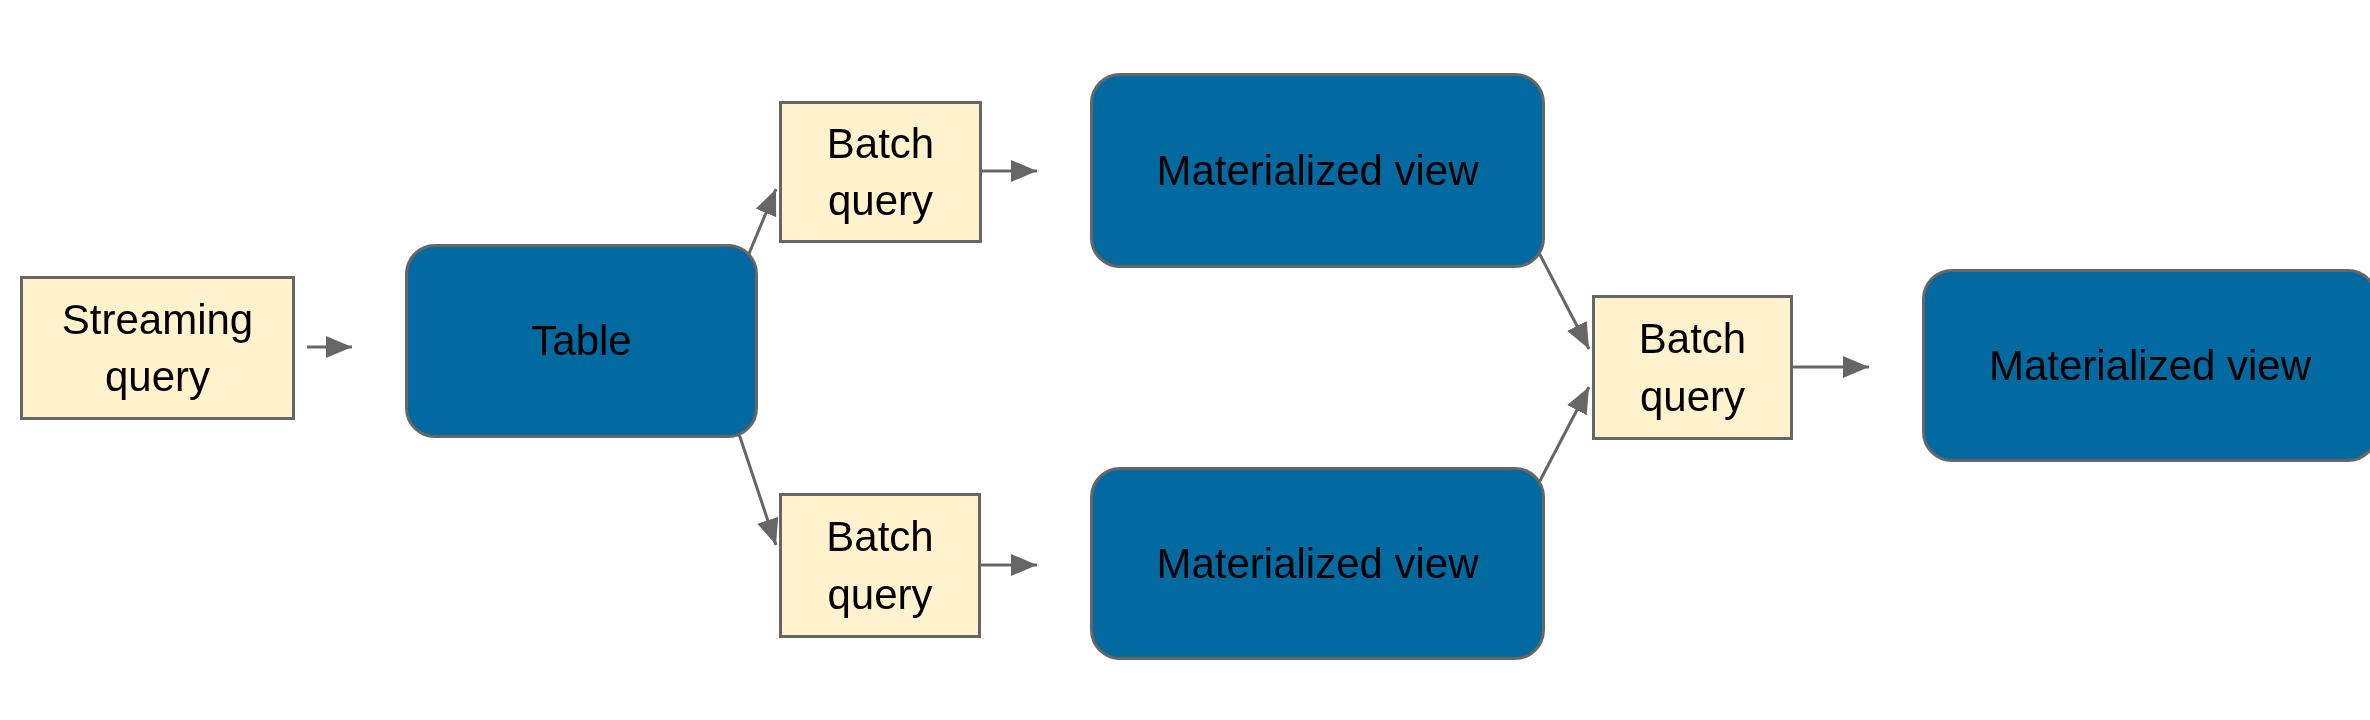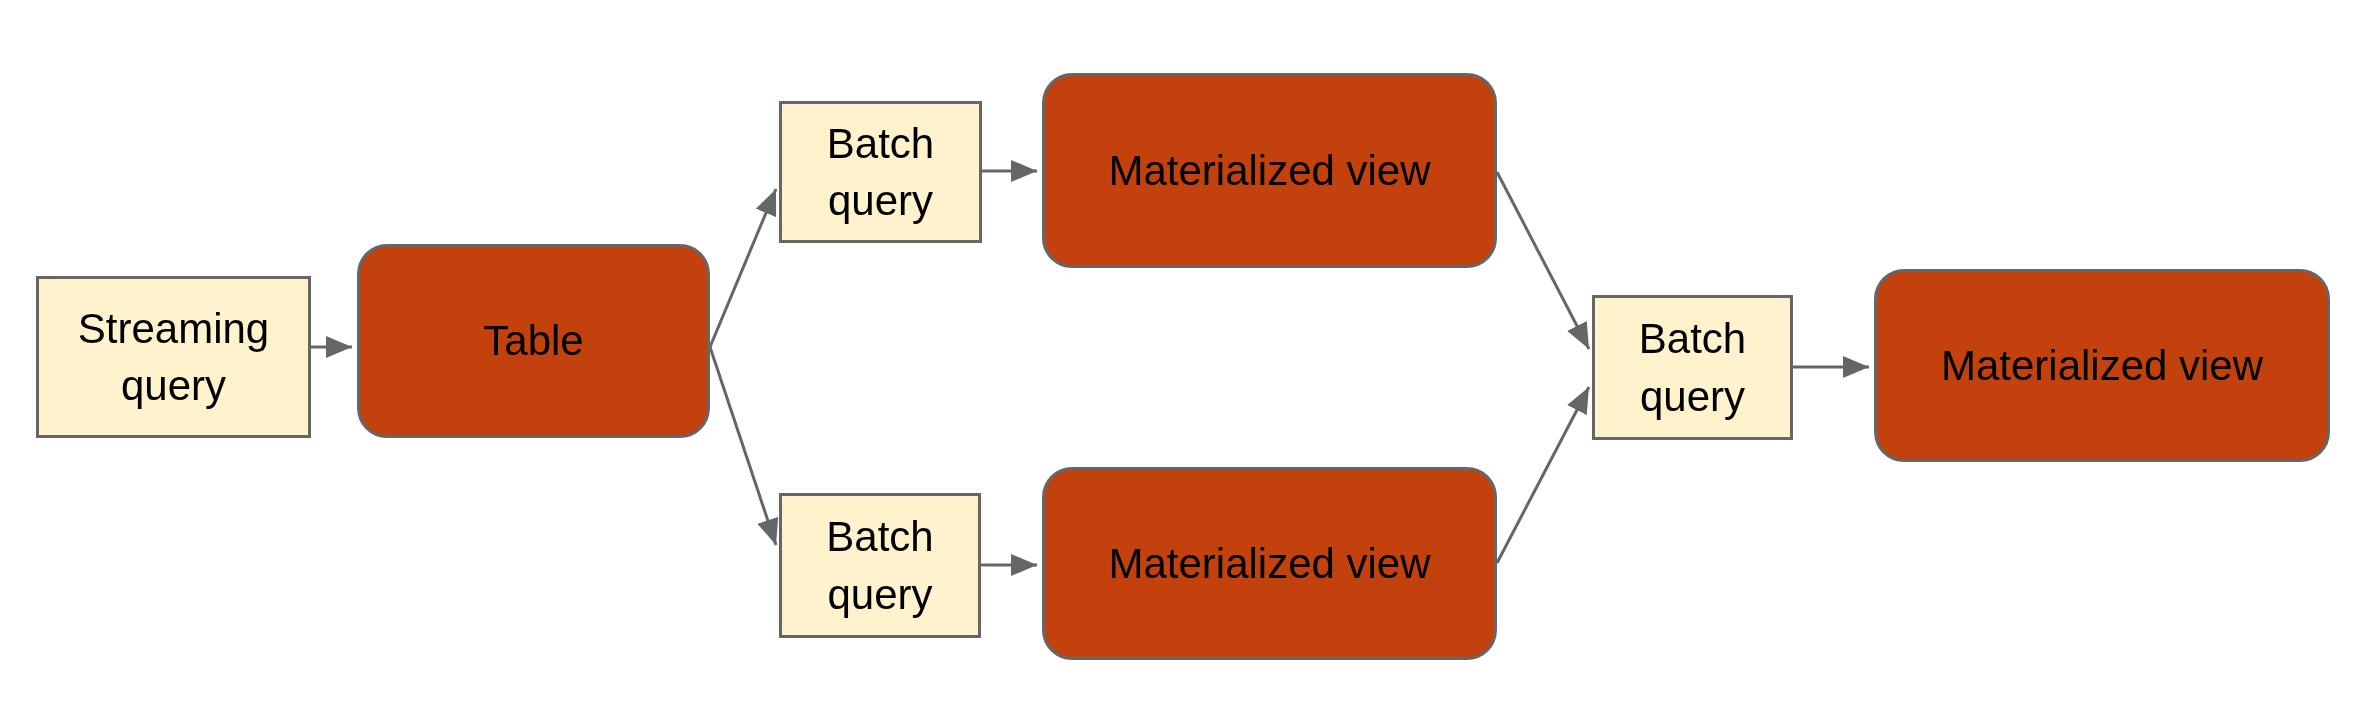--- a/index.html
+++ b/index.html
@@ -38,22 +38,23 @@
     font-size: 42px;
     line-height: 1.36;
     color: #000000;
     padding: 0 12px;
   }
   .node--query {
     background: #fff2cc;
     border-radius: 0;
   }
   .node--store {
-    background: #c2410c;
+    background: #0369a1;
     border-radius: 30px;
+    margin-left: 48px;
   }
 </style>
 </head>
 <body>
 
 <div id="canvas">
 
   <svg id="edges" viewBox="0 0 2370 720" xmlns="http://www.w3.org/2000/svg">
     <defs>
       <marker id="arrowhead" markerUnits="userSpaceOnUse" markerWidth="28" markerHeight="24" refX="26" refY="11" orient="auto">
@@ -63,21 +64,21 @@
     <line class="edge" x1="307" y1="347" x2="352" y2="347" marker-end="url(#arrowhead)"></line>
     <line class="edge" x1="710" y1="347" x2="776" y2="189" marker-end="url(#arrowhead)"></line>
     <line class="edge" x1="710" y1="347" x2="776" y2="545" marker-end="url(#arrowhead)"></line>
     <line class="edge" x1="982" y1="171" x2="1037" y2="171" marker-end="url(#arrowhead)"></line>
     <line class="edge" x1="981" y1="565" x2="1037" y2="565" marker-end="url(#arrowhead)"></line>
     <line class="edge" x1="1497" y1="172" x2="1589" y2="349" marker-end="url(#arrowhead)"></line>
     <line class="edge" x1="1497" y1="563" x2="1589" y2="387" marker-end="url(#arrowhead)"></line>
     <line class="edge" x1="1793" y1="367" x2="1869" y2="367" marker-end="url(#arrowhead)"></line>
   </svg>
 
-  <div class="node node--query" style="left:36px; top:276px; width:275px; height:162px;">
+  <div class="node node--query" style="left:20px; top:276px; width:275px; height:144px;">
     <span>Streaming query</span>
   </div>
 
   <div class="node node--store" style="left:357px; top:244px; width:353px; height:194px;">
     <span>Table</span>
   </div>
 
   <div class="node node--query" style="left:779px; top:101px; width:203px; height:142px;">
     <span>Batch query</span>
   </div>

